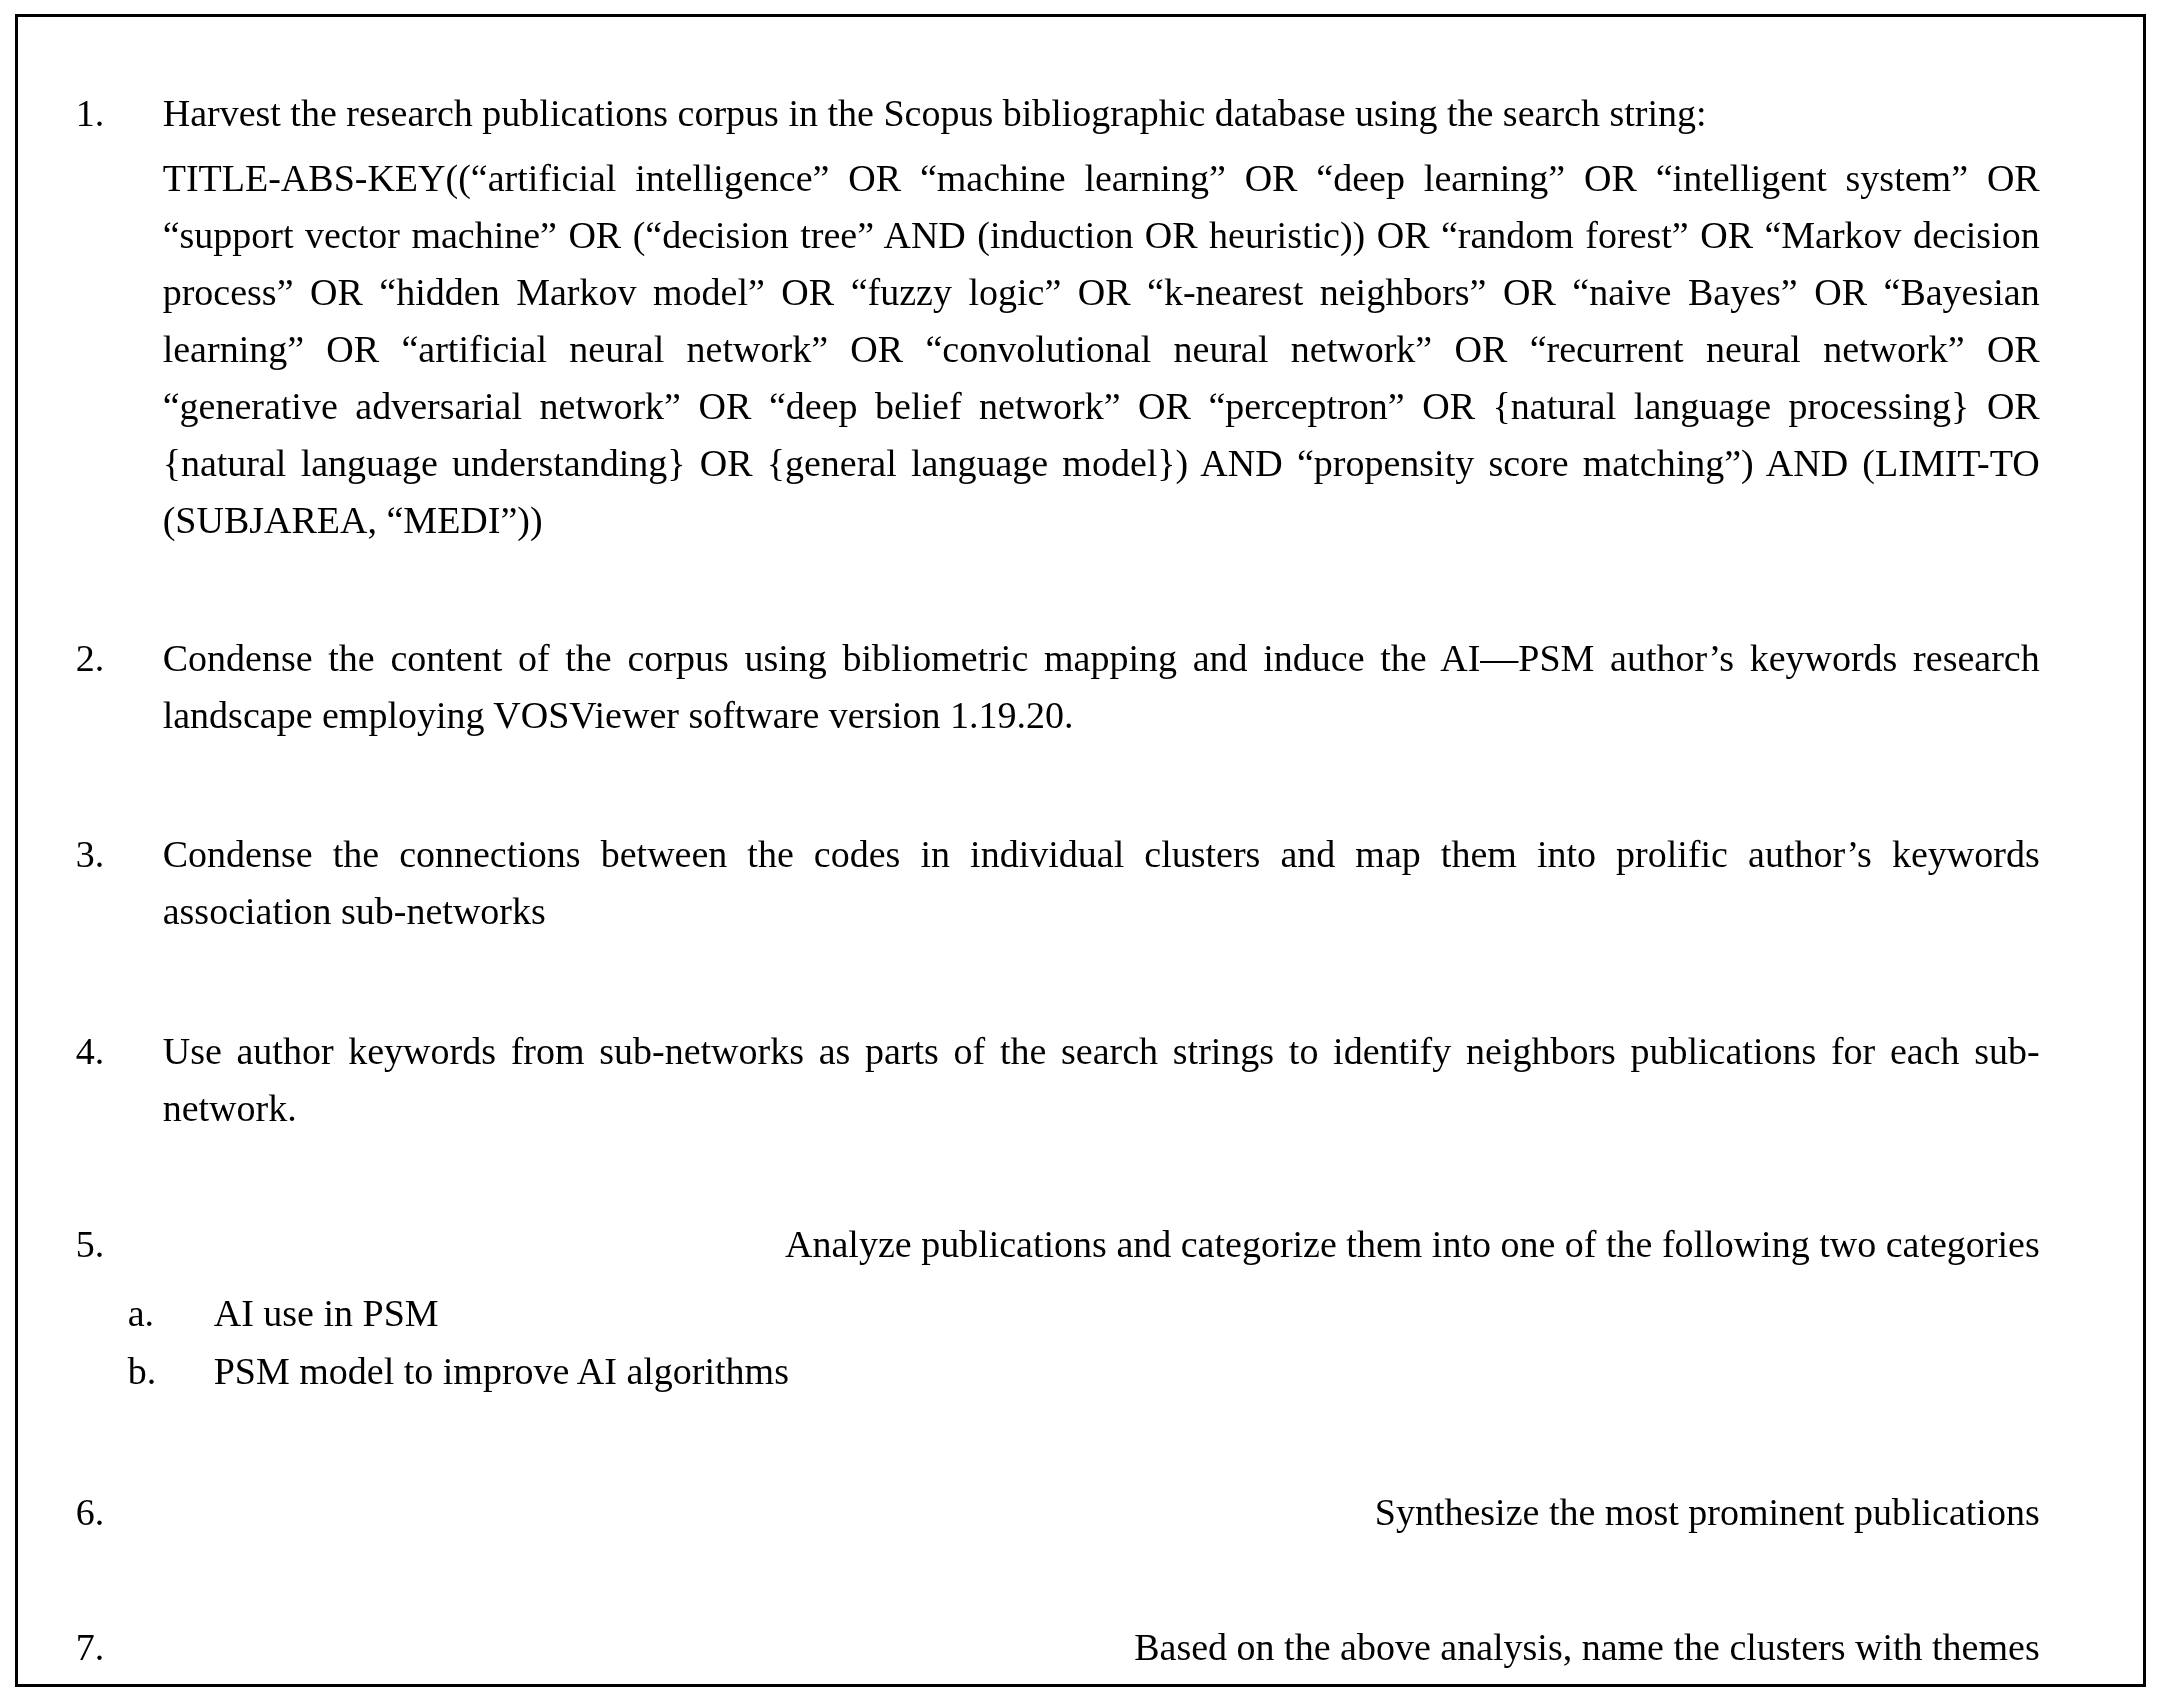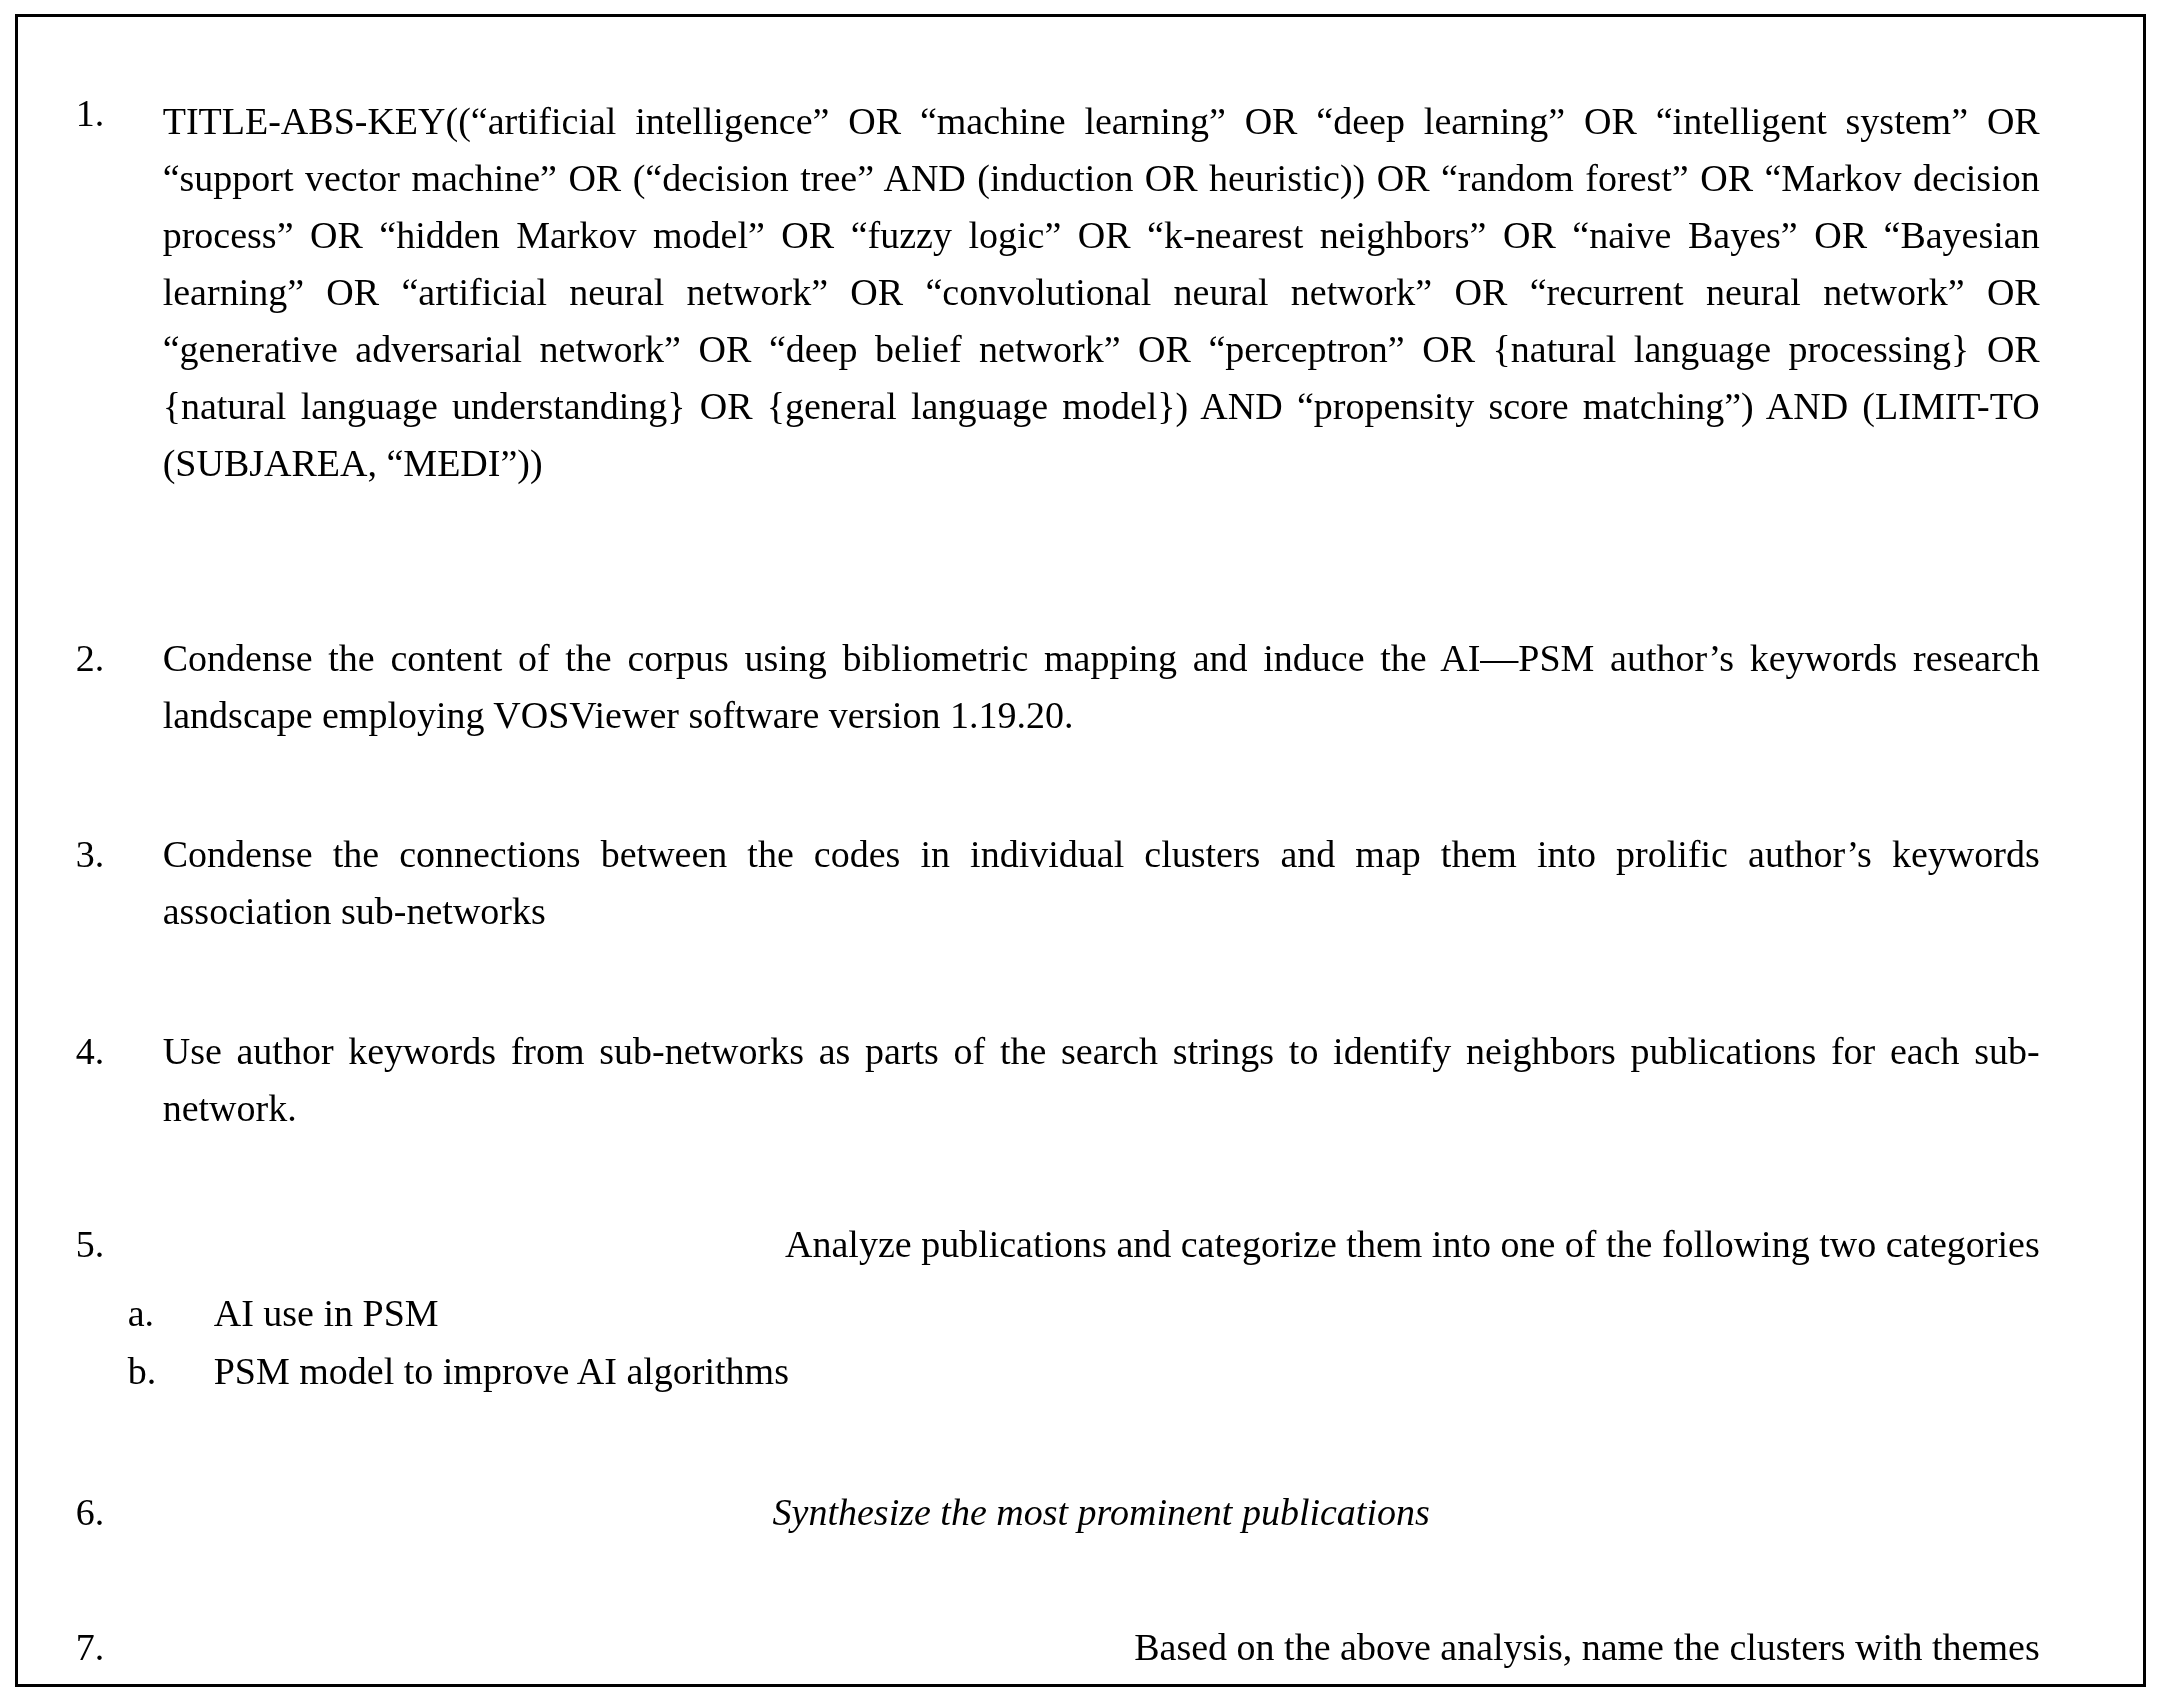--- a/index.html
+++ b/index.html
@@ -17,20 +17,21 @@
   .sub .st { position: absolute; left: 196px; }
 </style>
 </head>
 <body>
 
 <div class="frame">
 
   <div class="item" style="top:68px;">
     <span class="num">1.</span>
     <div class="text">
+      <p style="text-align:left;">Harvest the research publications corpus in the Scopus bibliographic database using the search string:</p>
       <p class="query">TITLE-ABS-KEY((“artificial intelligence” OR “machine learning” OR “deep learning” OR “intelligent system” OR “support vector machine” OR (“decision tree” AND (induction OR heuristic)) OR “random forest” OR “Markov decision process” OR “hidden Markov model” OR “fuzzy logic” OR “k-nearest neighbors” OR “naive Bayes” OR “Bayesian learning” OR “artificial neural network” OR “convolutional neural network” OR “recurrent neural network” OR “generative adversarial network” OR “deep belief network” OR “perceptron” OR {natural language processing} OR {natural language understanding} OR {general language model}) AND “propensity score matching”) AND (LIMIT-TO (SUBJAREA, “MEDI”))</p>
     </div>
   </div>
 
   <div class="item" style="top:613px;">
     <span class="num">2.</span>
     <div class="text">
       <p>Condense the content of the corpus using bibliometric mapping and induce the AI—PSM author’s keywords research landscape employing VOSViewer software version 1.19.20.</p>
     </div>
   </div>
@@ -62,21 +63,21 @@
   </div>
 
   <div class="item sub" style="top:1326px;">
     <span class="lbl">b.</span>
     <span class="st">PSM model to improve AI algorithms</span>
   </div>
 
   <div class="item" style="top:1467px;">
     <span class="num">6.</span>
     <div class="text">
-      <p style="text-align:center;font-style:italic;">Synthesize the most prominent publications</p>
+      <p style="text-align:right;">Synthesize the most prominent publications</p>
     </div>
   </div>
 
   <div class="item" style="top:1602px;">
     <span class="num">7.</span>
     <div class="text">
       <p style="text-align:right;">Based on the above analysis, name the clusters with themes</p>
     </div>
   </div>
 

